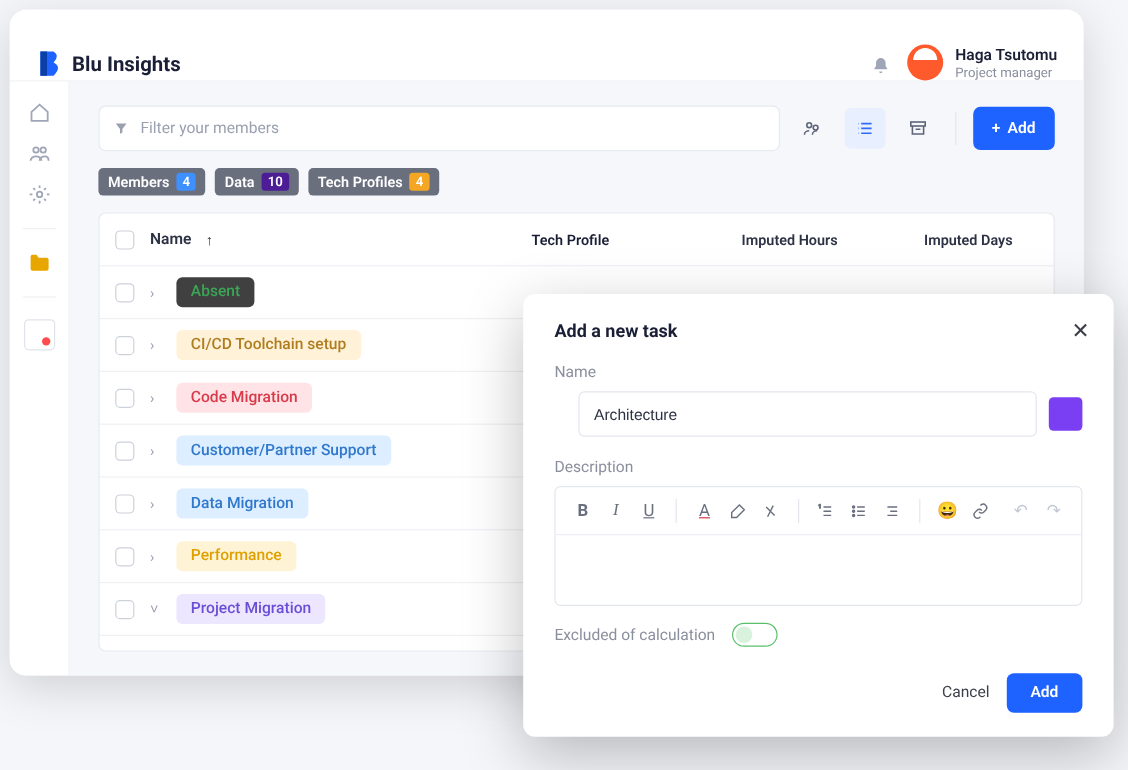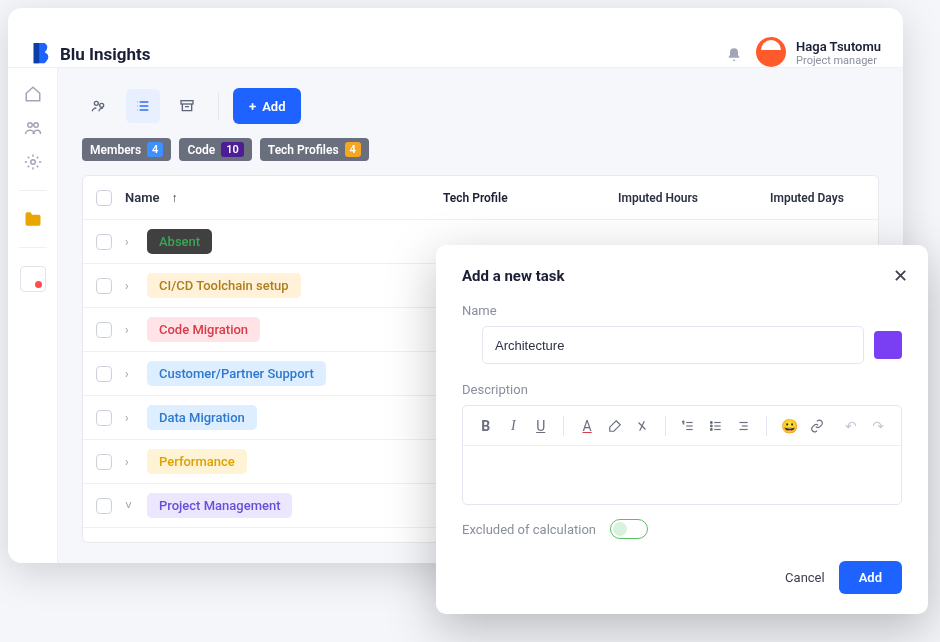--- a/index.html
+++ b/index.html
@@ -123,20 +123,26 @@
           <svg width="20" height="20" viewBox="0 0 24 24" fill="currentColor">
             <path d="M3 6a2 2 0 0 1 2-2h4l2 3h8a2 2 0 0 1 2 2v9a2 2 0 0 1-2 2H5a2 2 0 0 1-2-2V6z"></path>
           </svg>
         </span>
       <div style="height:1px;width:28px;background:#eef0f4;margin:4px 0"></div>
       <div class="calendar-icon-box"></div>
     </div>
 
     <div class="main">
       <div class="toolbar">
+        <div class="filter-box">
+          <svg width="12" height="12" viewBox="0 0 24 24" fill="currentColor">
+              <path d="M3 4h18l-7 9v6l-4 2v-8L3 4z"></path>
+            </svg>
+          <span>Filter your members</span>
+        </div>
         <div class="toolbar-btn">
             <svg width="16" height="16" viewBox="0 0 24 24" fill="none" stroke="currentColor" stroke-width="2">
               <circle cx="8" cy="8" r="3"></circle>
               <circle cx="16" cy="11" r="3"></circle>
               <path d="M2 20c0-3 3-5 6-5M12 20c0-3 3-5 6-5"></path>
             </svg>
           </div>
         <div class="toolbar-btn active">
             <svg width="16" height="16" viewBox="0 0 24 24" fill="none" stroke="currentColor" stroke-width="2">
               <line x1="7" y1="6" x2="20" y2="6"></line>
@@ -159,21 +165,21 @@
             <span>Add</span>
           </div>
       </div>
 
       <div class="filter-tags" id="filter-tags">
           <div class="tag">
             <span>Members</span>
             <span class="count" style="background:#3e90ff">4</span>
           </div>
           <div class="tag">
-            <span>Code</span>
+            <span>Data</span>
             <span class="count" style="background:#4c1d95">10</span>
           </div>
           <div class="tag">
             <span>Tech Profiles</span>
             <span class="count" style="background:#f5a623">4</span>
           </div>
         </div>
 
       <div class="table-wrap">
         <div class="thead">
@@ -260,21 +266,21 @@
     <div class="cell-tech"></div>
     <div class="cell-hours"></div>
     <div class="cell-days"></div>
             </div>
             <div class="trow">
     <div class="cell-check">
                 <div class="checkbox"></div>
               </div>
     <div class="cell-name">
       <span class="chev">˅</span>
-      <span class="pill" style="background:#ece6ff;color:#6a4fd6">Project Management</span>
+      <span class="pill" style="background:#ece6ff;color:#6a4fd6">Project Migration</span>
     </div>
     <div class="cell-tech"></div>
     <div class="cell-hours"></div>
     <div class="cell-days"></div>
             </div>
           </div>
       </div>
     </div>
   </div>
 </div>

